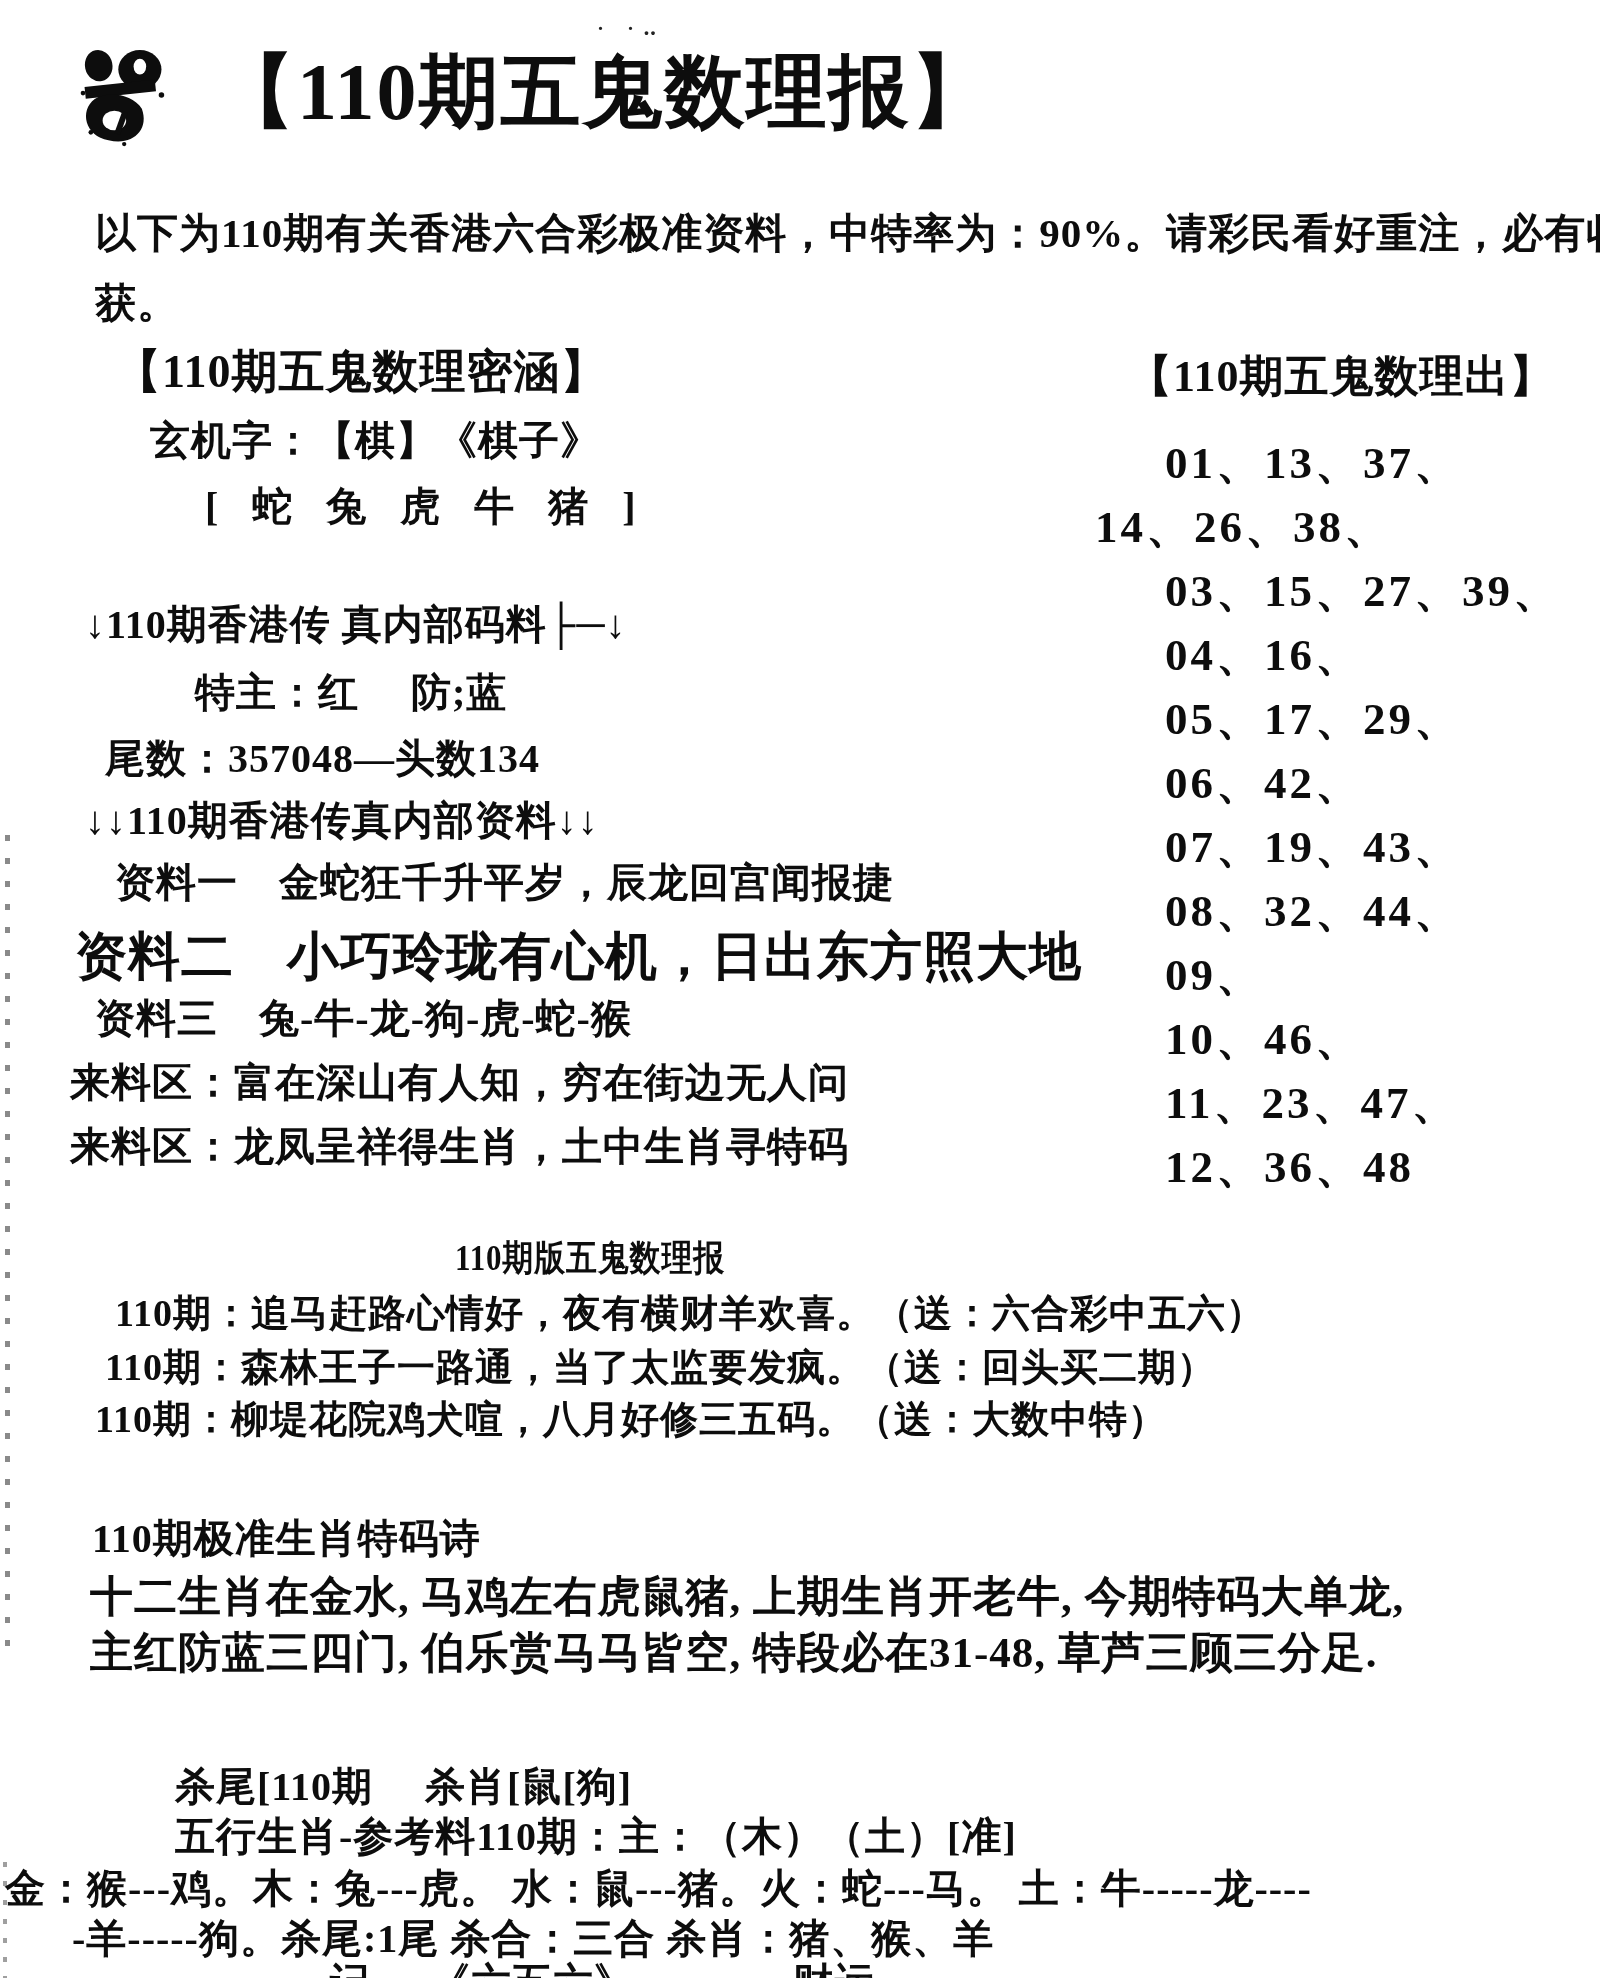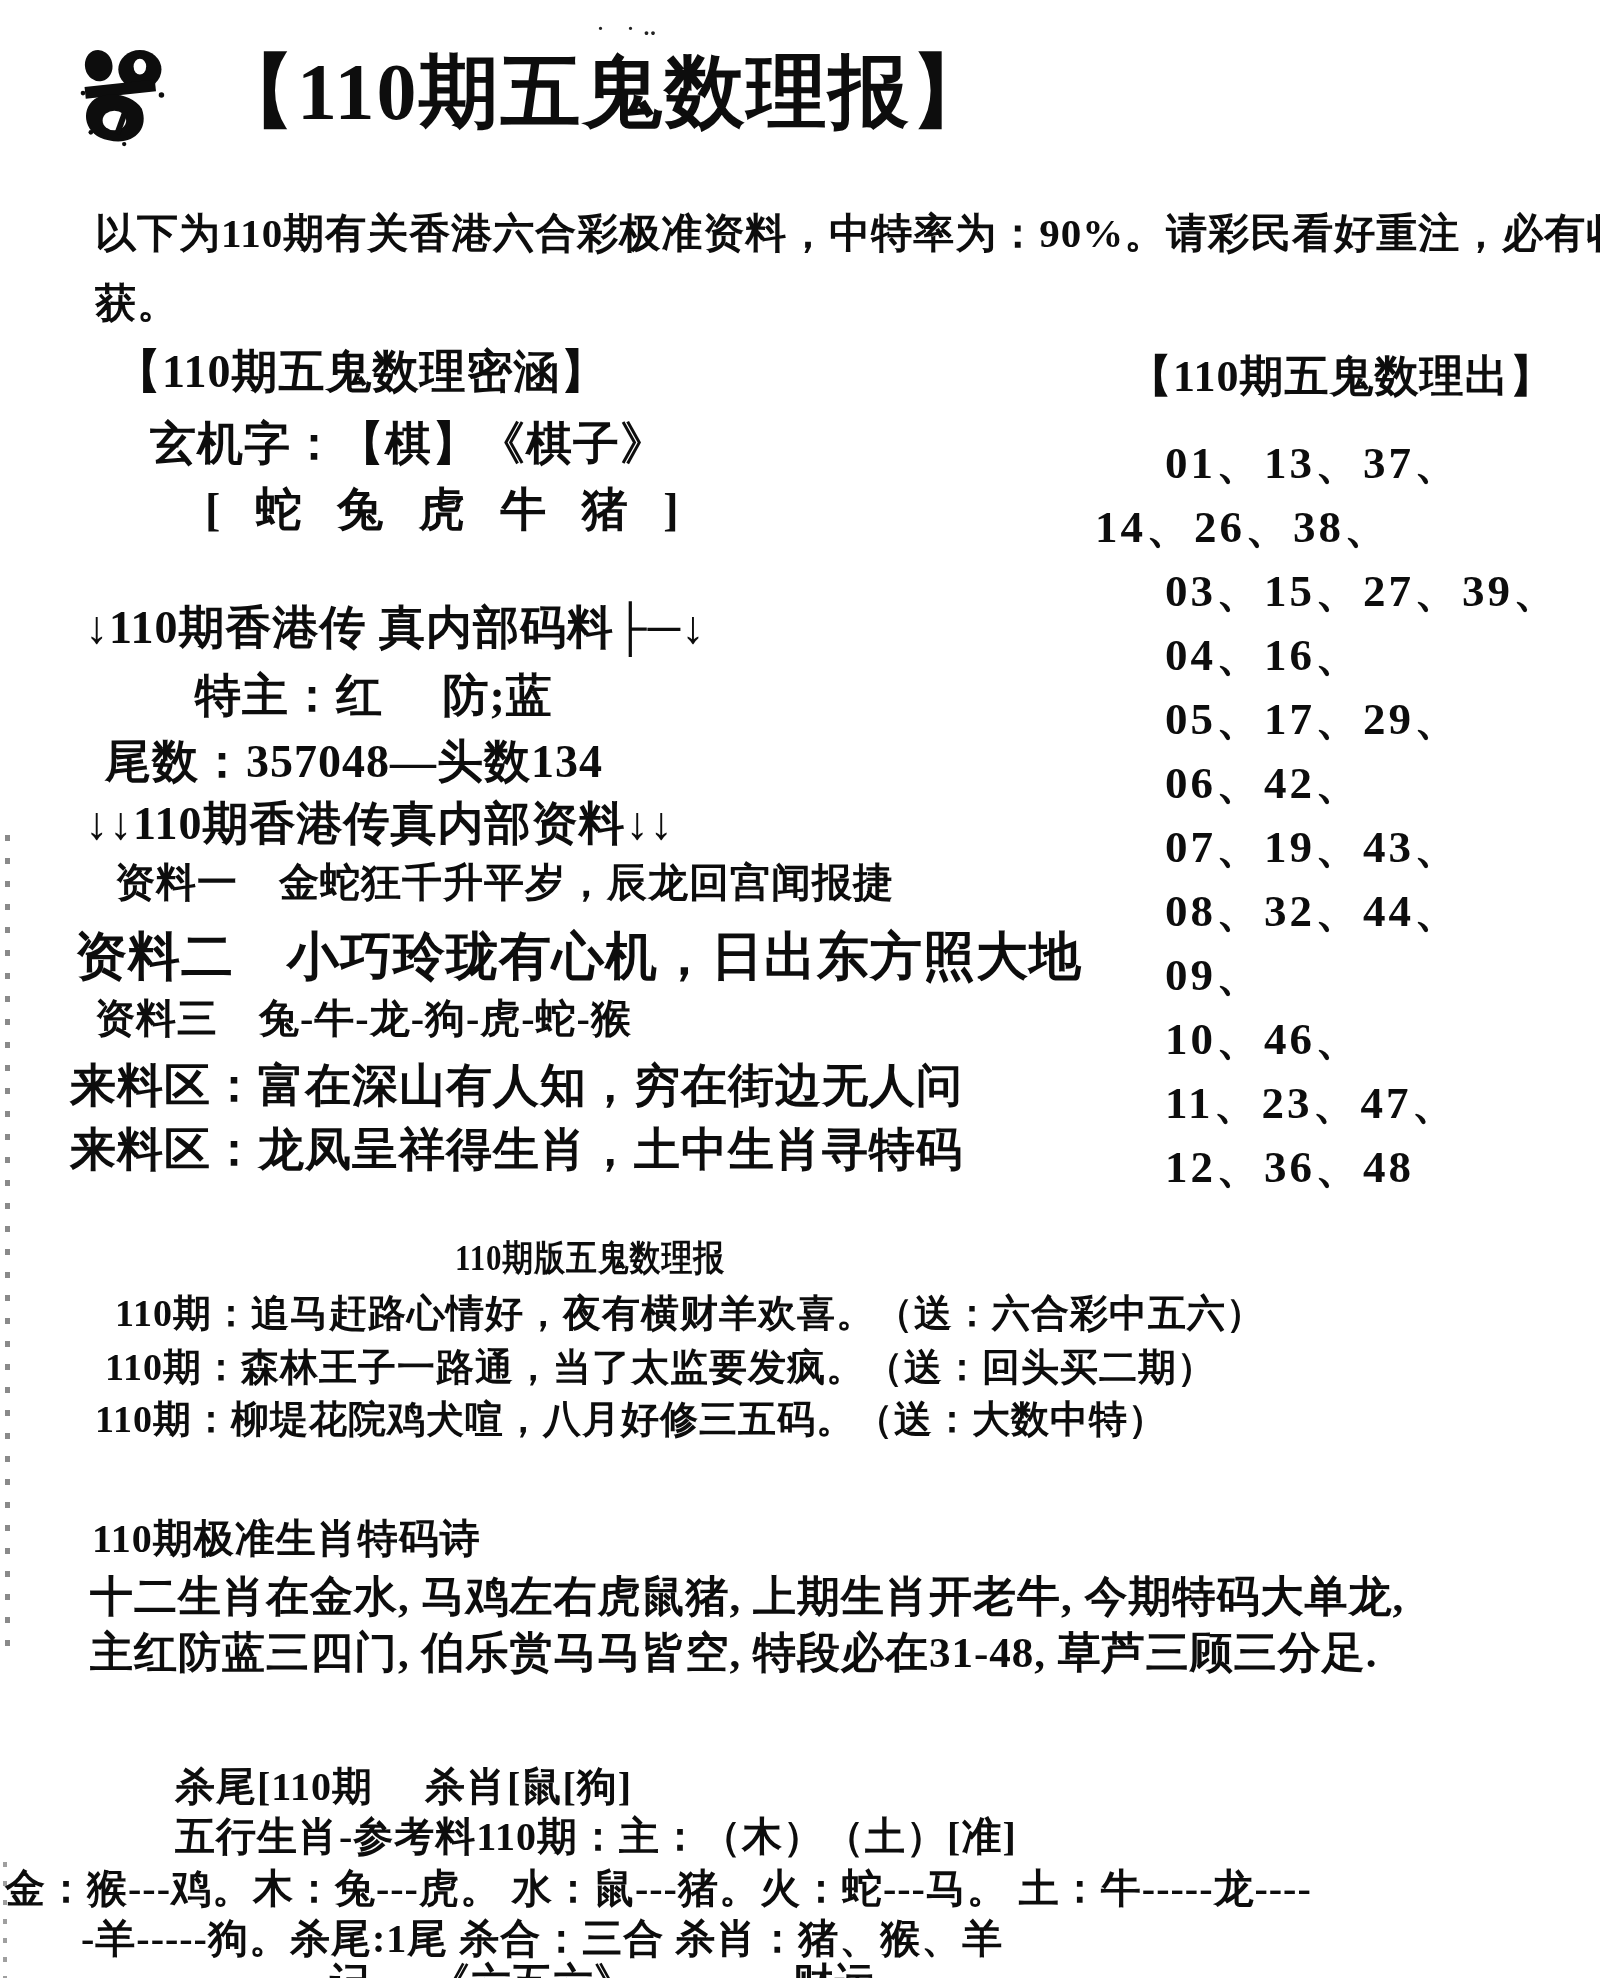--- a/index.html
+++ b/index.html
@@ -16,21 +16,21 @@
   .ln{
     position:absolute;
     white-space:nowrap;
     line-height:1.05;
     letter-spacing:1px;
   }
   .title{font-size:80px;letter-spacing:2px;}
   .dots{font-size:20px;letter-spacing:10px;color:#222;}
   .intro{font-size:41px;}
   .hdr{font-size:46px;}
-  .big{font-size:46px;}
+  .big{font-size:40px;}
   .mid{font-size:38px;}
   .num{font-size:45px;letter-spacing:3px;}
   .poem{font-size:43px;}
   .bot{font-size:40px;}
   .spaced{letter-spacing:12px;}
   .wspace{word-spacing:16px;letter-spacing:5px;}
   .squish{display:inline-block;transform:scaleX(.86);transform-origin:left;}
   .margin-dashes{
     position:absolute;left:5px;top:835px;width:5px;height:815px;
     background:repeating-linear-gradient(180deg,#2a2a2a 0 6px,transparent 6px 23px);
@@ -122,17 +122,17 @@
   <div class="ln mid" style="left:105px;top:1348px;">110期：森林王子一路通，当了太监要发疯。（送：回头买二期）</div>
   <div class="ln mid" style="left:95px;top:1400px;">110期：柳堤花院鸡犬喧，八月好修三五码。（送：大数中特）</div>
 
   <div class="ln poem" style="left:92px;top:1518px;font-size:40px;">110期极准生肖特码诗</div>
   <div class="ln poem" style="left:90px;top:1574px;">十二生肖在金水, 马鸡左右虎鼠猪, 上期生肖开老牛, 今期特码大单龙,</div>
   <div class="ln poem" style="left:90px;top:1630px;">主红防蓝三四门, 伯乐赏马马皆空, 特段必在31-48, 草芦三顾三分足.</div>
 
   <div class="ln bot" style="left:175px;top:1766px;">杀尾[110期　 杀肖[鼠[狗]</div>
   <div class="ln bot" style="left:175px;top:1816px;">五行生肖-参考料110期：主：（木）（土）[准]</div>
   <div class="ln bot" style="left:5px;top:1868px;">金：猴---鸡。木：兔---虎。 水：鼠---猪。火：蛇---马。 土：牛-----龙----</div>
-  <div class="ln bot" style="left:81px;top:1918px;">-羊-----狗。杀尾:1尾 杀合：三合 杀肖：猪、猴、羊</div>
+  <div class="ln bot" style="left:72px;top:1918px;">-羊-----狗。杀尾:1尾 杀合：三合 杀肖：猪、猴、羊</div>
 
   <div class="ln bot" style="left:330px;top:1962px;">记──《六五六》──。──财运──</div>
 
 </div>
 
 </body></html>

